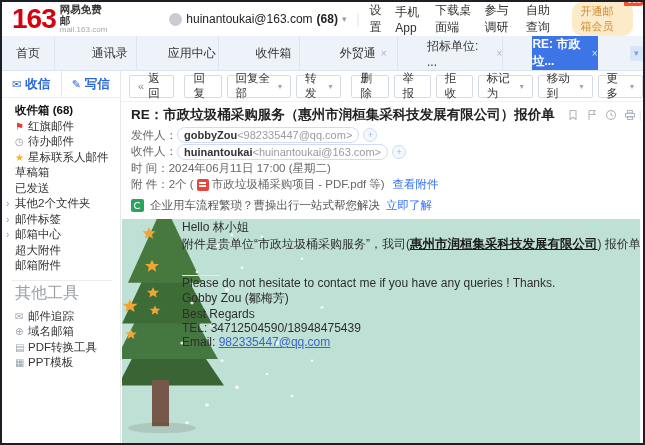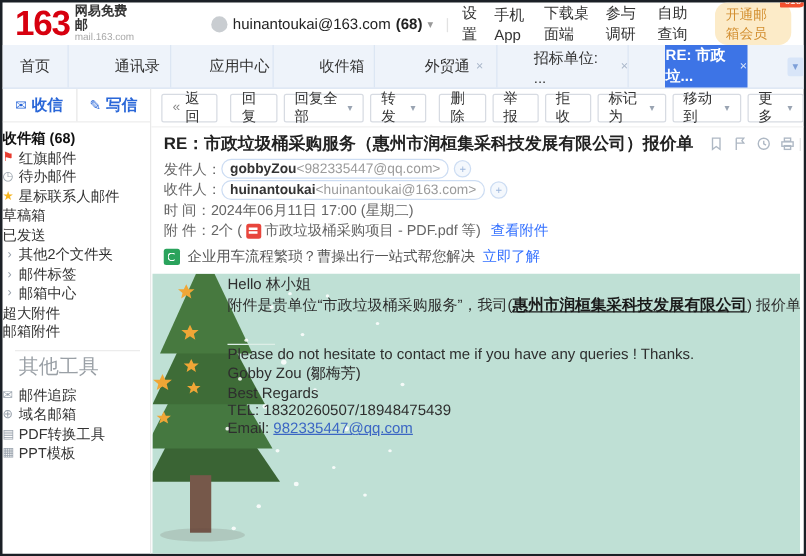--- a/index.html
+++ b/index.html
@@ -29,21 +29,21 @@
   .tab.active .x{color:#dbe6fa;font-weight:normal;}
   .tab-more{width:17px;height:15px;margin:auto 0 auto 3px;background:#d8e5f8;border-radius:2px;display:flex;align-items:center;justify-content:center;color:#7d9fd8;font-size:9px;}
   
   .content{flex:1;display:flex;min-height:0;}
   .sidebar{flex:0 0 118px;border-right:1px solid #e9e9e9;overflow:hidden;}
   .compose{height:26px;border-bottom:1px solid #ededed;display:flex;}
   .compose-half{flex:1;display:flex;align-items:center;justify-content:center;gap:4px;color:#2a67d8;font-size:12.5px;font-weight:bold;cursor:pointer;}
   .compose-half:first-child{border-right:1px solid #e7e7e7;}
   .c-ic{font-size:11px;font-weight:normal;}
   .folders{padding:5px 0 0 0;}
-  .f-item{height:15.5px;display:flex;align-items:center;font-size:11.5px;color:#333;white-space:nowrap;cursor:pointer;}
+  .f-item{height:15.5px;display:flex;align-items:center;font-size:11.5px;color:#333;padding-left:13px;white-space:nowrap;cursor:pointer;}
   .f-item.first{font-weight:bold;color:#111;}
   .f-item.expand{padding-left:4px;}
   .f-ic{width:13px;font-size:10px;display:inline-block;}
   .red{color:#e83b2e;}  .grayic{color:#9aa3ad;}  .yellow{color:#f6b51e;}
   .f-chev{width:9px;color:#98a1ab;font-size:10px;display:inline-block;}
   .side-div{border-top:1px solid #ececec;margin:6px 8px 5px 10px;}
   .tools-title{height:15px;display:flex;align-items:center;font-size:16px;color:#9aa0a6;padding-left:13px;margin-bottom:8px;}
   
   .main{flex:1;display:flex;flex-direction:column;min-width:0;}
   .toolbar{flex:0 0 30px;display:flex;align-items:center;gap:5px;padding:0 0 0 8px;border-bottom:1px solid #f1f1f1;}
@@ -366,20 +366,20 @@
               <circle cx="75" cy="60" r="1.5"></circle>
           </g>
         </svg>
         <div class="btext">
           <p>Hello 林小姐</p>
           <p class="p1"><span>附件是贵单位“市政垃圾桶采购服务”，我司(</span><span class="company">惠州市润桓集采科技发展有限公司</span><span>) 报价单 ，劳烦查阅，谢谢！</span></p>
           <div class="sigline"></div>
           <p class="p2">Please do not hesitate to contact me if you have any queries ! Thanks.</p>
           <p class="sig">Gobby Zou (鄒梅芳)</p>
           <p class="sig">Best Regards</p>
-          <p class="sig">TEL: 18320260507/18948475439</p>
+          <p class="sig">TEL: 34712504590/18948475439</p>
           <p class="sig"><span>Email: </span><span class="elink">982335447@qq.com</span></p>
         </div>
       </div>
 
     </div>
   </div>
 </div>
 
 </body></html>

